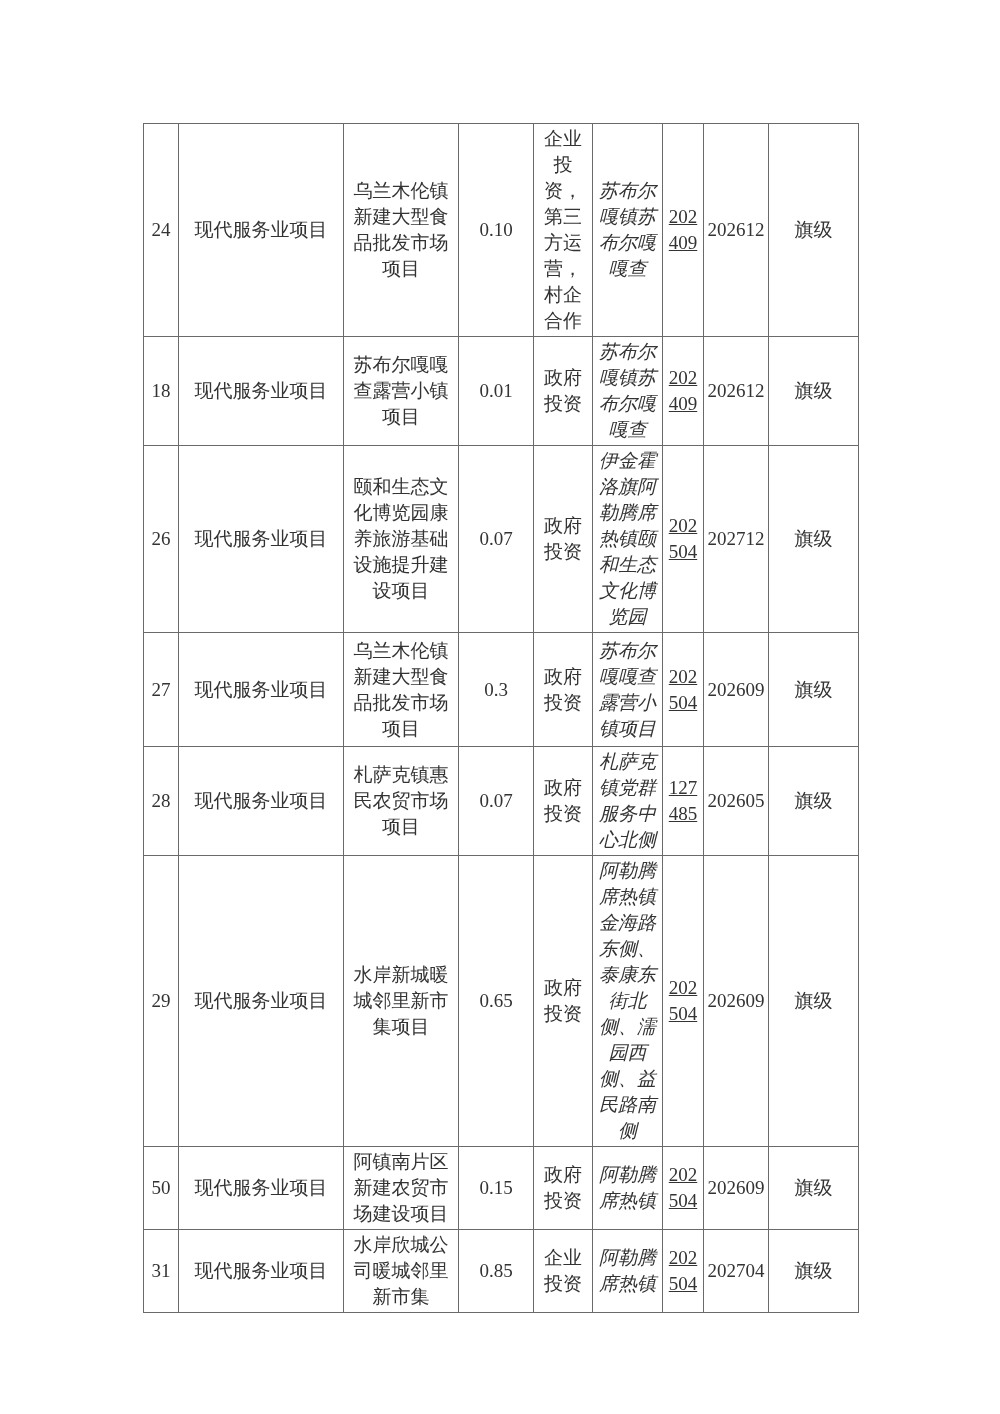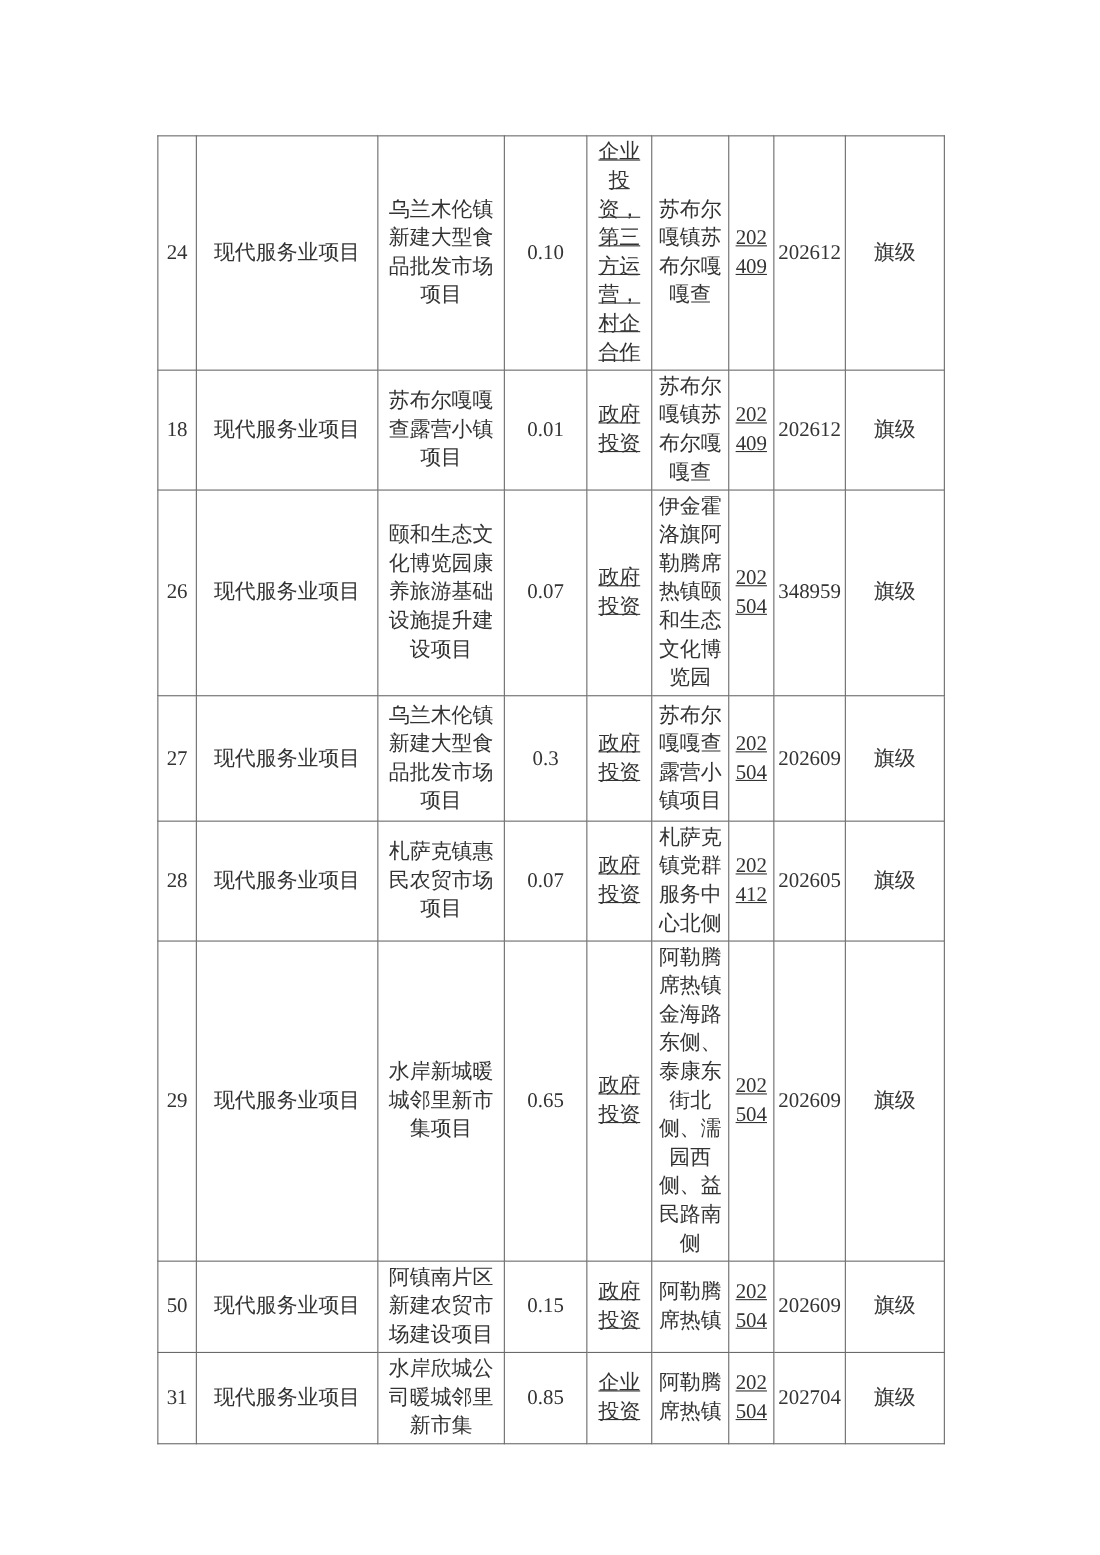--- a/index.html
+++ b/index.html
@@ -44,22 +44,22 @@
   col.c-funding  { width: 59px; }
   col.c-location { width: 70px; }
   col.c-start    { width: 41px; }
   col.c-end      { width: 65px; }
   col.c-level    { width: 90px; }
 
   td.name-cell {
     text-align: left;
     padding: 2px 6px;
   }
-  td.funding-cell  { padding: 2px 3px; text-decoration: underline; }
-  td.location-cell { padding: 2px 2px; }
+  td.funding-cell  { padding: 2px 3px; }
+  td.location-cell { padding: 2px 2px; font-style: italic; }
   td.start-cell    { padding: 2px 3px; text-decoration: underline; }  
   td.end-cell      { padding: 2px 7px; margin-left: 30px; }  
 
   
   tr.r0 { height: 209px; }
   tr.r1 { height: 104px; }
   tr.r2 { height: 182px; }
   tr.r3 { height: 114px; }
   tr.r4 { height: 106px; }
   tr.r5 { height: 286px; }
@@ -106,42 +106,42 @@
         <td>旗级</td>
       </tr>
       <tr class="r2">
         <td>26</td>
         <td>现代服务业项目</td>
         <td class="name-cell">颐和生态文化博览园康养旅游基础设施提升建设项目</td>
         <td>0.07</td>
         <td class="funding-cell">政府投资</td>
         <td class="location-cell">伊金霍洛旗阿勒腾席热镇颐和生态文化博览园</td>
         <td class="start-cell">202504</td>
-        <td class="end-cell">348959</td>
+        <td class="end-cell">202712</td>
         <td>旗级</td>
       </tr>
       <tr class="r3">
         <td>27</td>
         <td>现代服务业项目</td>
         <td class="name-cell">乌兰木伦镇新建大型食品批发市场项目</td>
         <td>0.3</td>
         <td class="funding-cell">政府投资</td>
         <td class="location-cell">苏布尔嘎嘎查露营小镇项目</td>
         <td class="start-cell">202504</td>
         <td class="end-cell">202609</td>
         <td>旗级</td>
       </tr>
       <tr class="r4">
         <td>28</td>
         <td>现代服务业项目</td>
         <td class="name-cell">札萨克镇惠民农贸市场项目</td>
         <td>0.07</td>
         <td class="funding-cell">政府投资</td>
         <td class="location-cell">札萨克镇党群服务中心北侧</td>
-        <td class="start-cell">202412</td>
+        <td class="start-cell">127485</td>
         <td class="end-cell">202605</td>
         <td>旗级</td>
       </tr>
       <tr class="r5">
         <td>29</td>
         <td>现代服务业项目</td>
         <td class="name-cell">水岸新城暖城邻里新市集项目</td>
         <td>0.65</td>
         <td class="funding-cell">政府投资</td>
         <td class="location-cell">阿勒腾席热镇金海路东侧、泰康东街北侧、濡园西侧、益民路南侧</td>

